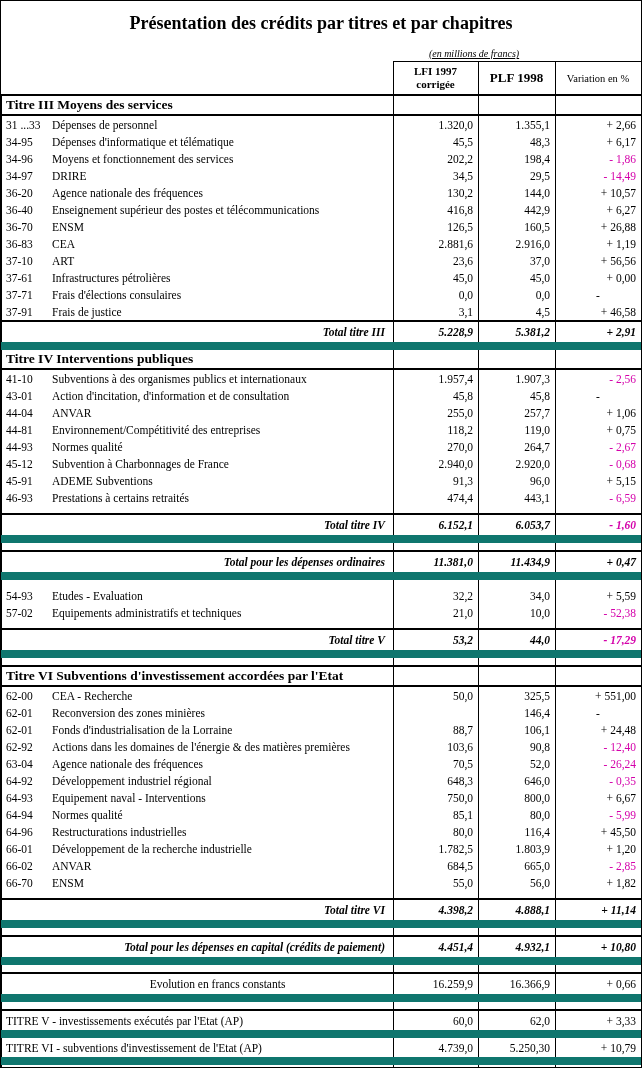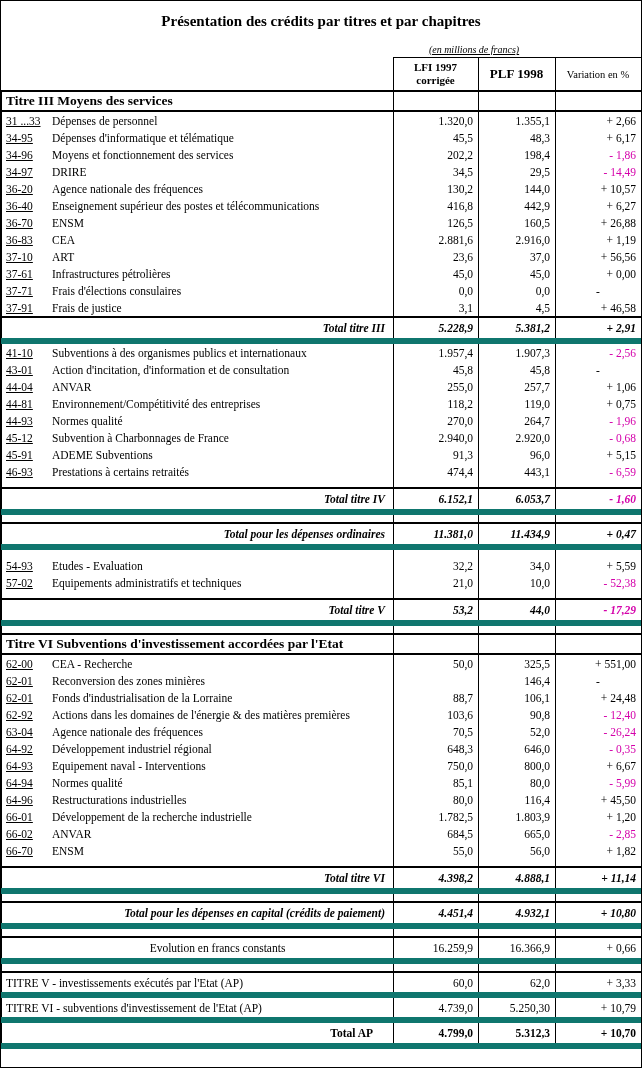--- a/index.html
+++ b/index.html
@@ -10,21 +10,21 @@
     color: #000;
   }
   .page {
     box-sizing: border-box;
     width: 642px; height: 1068px;
     border: 1px solid #000;
     padding-top: 6px;
     overflow: hidden;
   }
   .title {
-    font-size: 15px; font-weight: bold; text-align: center;
+    font-size: 18px; font-weight: bold; text-align: center;
     margin: 6px 0 12px 0;
   }
   table { border-collapse: collapse; table-layout: fixed; width: 640px; margin: 0; }
   td {
     font-size: 11.5px;
     padding: 0 5px 0 4px;
     vertical-align: middle;
     overflow: hidden; white-space: nowrap;
     height: 17px;
   }
@@ -42,34 +42,34 @@
   td.h-var { font-size: 10.5px; }
   .nb { border: none; }
   
   tr.grid td { border-left: 1px solid #000; }
   tr.grid td:last-child { border-right: 1px solid #000; }
   
   tr.section td { border-top: 2px solid #000; border-bottom: 2px solid #000; height: 18px; }
   tr.section td.desc { font-weight: bold; font-size: 13.5px; }
   tr.data td { height: 17px; }
   tr.total td, tr.plain td, tr.ap td, tr.totalap td {
-    border-top: 2px solid #000; border-bottom: 6px solid #0f766e; height: 20px;
+    border-top: 2px solid #000; border-bottom: 8px solid #0f766e; height: 20px;
   }
   tr.total td { font-weight: bold; font-style: italic; }
   tr.total td.desc { text-align: right; padding-right: 8px; }
   tr.plain td.desc { text-align: center; padding-right: 8px; padding-left: 48px; }
   tr.ap td { height: 19px; }
   tr.totalap td { font-weight: bold; }
   tr.totalap td.desc { text-align: right; padding-right: 20px; }
   tr.spacer td { height: 7px; padding: 0; line-height: 0; font-size: 0; }
   
   td.num { text-align: right; }
   td.num.dash { text-align: center; }
   td.num.neg { color: var(--neg); }
-  span.code { display: inline-block; width: 46px; text-decoration: underline; }
+  span.code { display: inline-block; width: 46px; }
 </style>
 </head>
 <body>
 
 <div class="page">
   <div class="title">Présentation des crédits par titres et par chapitres</div>
 
   <table>
     <colgroup>
       <col style="width:392px">
@@ -170,20 +170,26 @@
           <td class="num">3,1</td>
           <td class="num">4,5</td>
           <td class="num">+ 46,58</td>
         </tr>
         <tr class="total grid">
           <td class="desc">Total titre III</td>
           <td class="num">5.228,9</td>
           <td class="num">5.381,2</td>
           <td class="num">+ 2,91</td>
         </tr>
+        <tr class="section grid">
+          <td class="desc">Titre IV  Interventions publiques</td>
+          <td class=""></td>
+          <td class=""></td>
+          <td class=""></td>
+        </tr>
         <tr class="data grid">
           <td class="desc"><span class="code">41-10</span><span>Subventions à des organismes publics et internationaux</span></td>
           <td class="num">1.957,4</td>
           <td class="num">1.907,3</td>
           <td class="num neg">- 2,56</td>
         </tr>
         <tr class="data grid">
           <td class="desc"><span class="code">43-01</span><span>Action d'incitation, d'information et de consultation</span></td>
           <td class="num">45,8</td>
           <td class="num">45,8</td>
@@ -198,21 +204,21 @@
         <tr class="data grid">
           <td class="desc"><span class="code">44-81</span><span>Environnement/Compétitivité des entreprises</span></td>
           <td class="num">118,2</td>
           <td class="num">119,0</td>
           <td class="num">+ 0,75</td>
         </tr>
         <tr class="data grid">
           <td class="desc"><span class="code">44-93</span><span>Normes qualité</span></td>
           <td class="num">270,0</td>
           <td class="num">264,7</td>
-          <td class="num neg">- 1,96</td>
+          <td class="num neg">- 2,67</td>
         </tr>
         <tr class="data grid">
           <td class="desc"><span class="code">45-12</span><span>Subvention à Charbonnages de France</span></td>
           <td class="num">2.940,0</td>
           <td class="num">2.920,0</td>
           <td class="num neg">- 0,68</td>
         </tr>
         <tr class="data grid">
           <td class="desc"><span class="code">45-91</span><span>ADEME Subventions</span></td>
           <td class="num">91,3</td>

